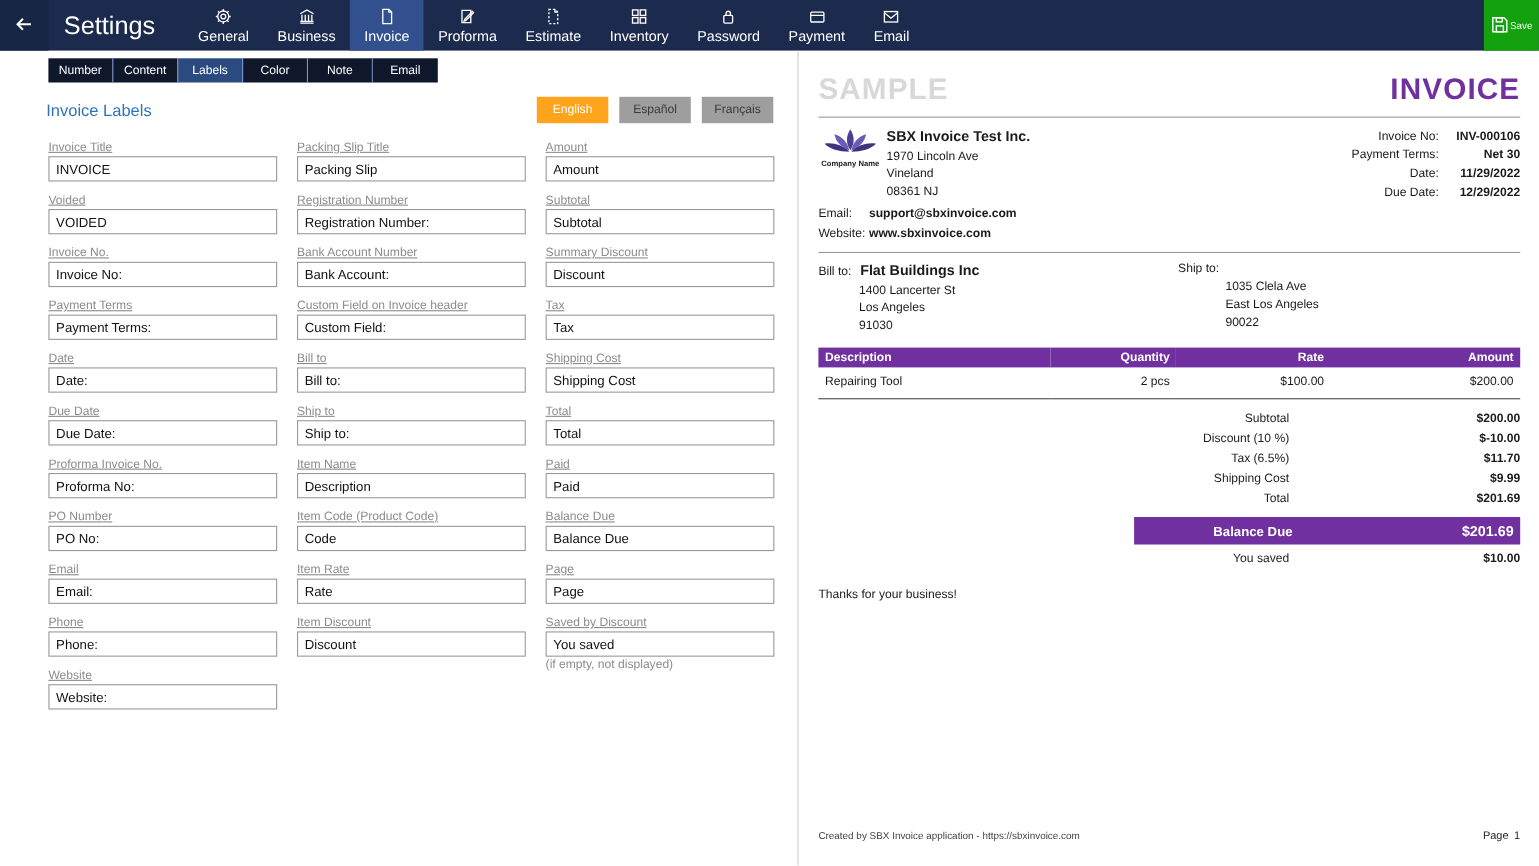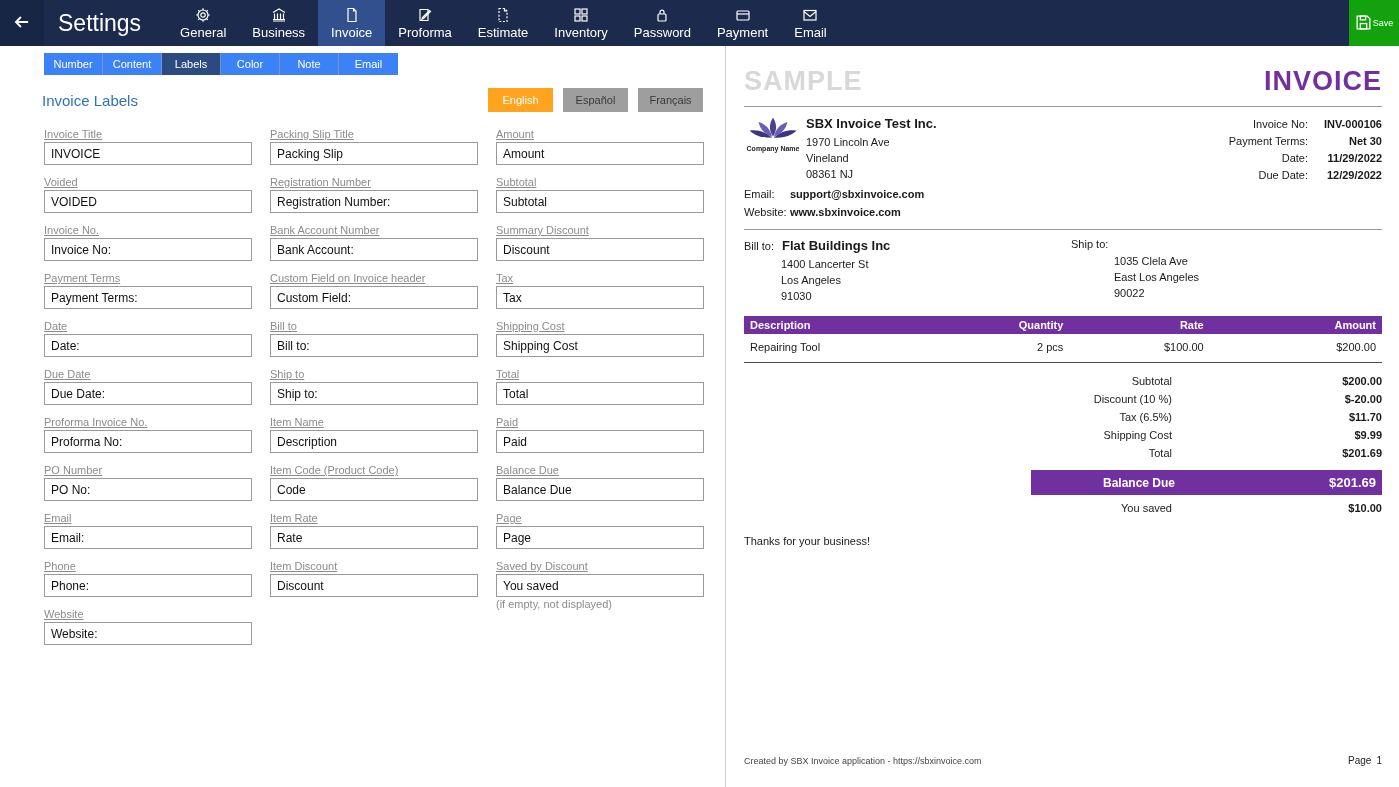--- a/index.html
+++ b/index.html
@@ -18,21 +18,21 @@
   .nav-item.active { background:#33508e; }
   .nav-icon { height:16px; display:flex; align-items:center; }
   .nav-icon svg { display:block; }
   .save-btn { margin-left:auto; width:50px; border:none; background:#13a10e; color:#fff; display:flex; flex-direction:row; align-items:center; justify-content:center; gap:1px; font-size:9px; cursor:pointer; padding:0; font-family:inherit; }
   
   .main { display:flex; height:741px; }
   .left { width:726px; border-right:1px solid #cfcfcf; }
   .right { flex:1; position:relative; padding:20px 17px 0 18px; }
   
   .subtabs { display:flex; margin:7px 0 0 44px; }
-  .subtab { width:59px; height:22px; border:none; border-right:1px solid #7b93cc; background:#3b82f6; color:#fff; font-size:11px; cursor:pointer; font-family:inherit; padding:0; }
+  .subtab { width:59px; height:22px; border:none; border-right:1px solid #7b93cc; background:#0f172a; color:#fff; font-size:11px; cursor:pointer; font-family:inherit; padding:0; }
   .subtab:last-child { border-right:none; }
   .subtab.active { background:#2b4a80; }
   
   .panel-head { display:flex; align-items:center; margin:13px 22px 0 42px; }
   .panel-title { color:#2e74b5; font-size:15px; font-weight:400; margin:0; }
   .langs { margin-left:auto; display:flex; gap:10px; }
   .lang-btn { width:65px; height:24px; border:none; font-size:11px; cursor:pointer; font-family:inherit; }
   .lang-btn.active { background:#ffa41c; color:#fff; }
   .lang-btn.inactive { background:#9e9e9e; color:#3a3a3a; }
   .form { display:flex; gap:18px; margin:16px 0 0 44px; }
@@ -454,21 +454,21 @@
       </tbody>
     </table>
 
     <div class="summary">
       <div class="sum-row">
         <span class="sum-label">Subtotal</span>
         <span class="sum-value">$200.00</span>
       </div>
       <div class="sum-row">
         <span class="sum-label">Discount (10 %)</span>
-        <span class="sum-value">$-20.00</span>
+        <span class="sum-value">$-10.00</span>
       </div>
       <div class="sum-row">
         <span class="sum-label">Tax (6.5%)</span>
         <span class="sum-value">$11.70</span>
       </div>
       <div class="sum-row">
         <span class="sum-label">Shipping Cost</span>
         <span class="sum-value">$9.99</span>
       </div>
       <div class="sum-row">

